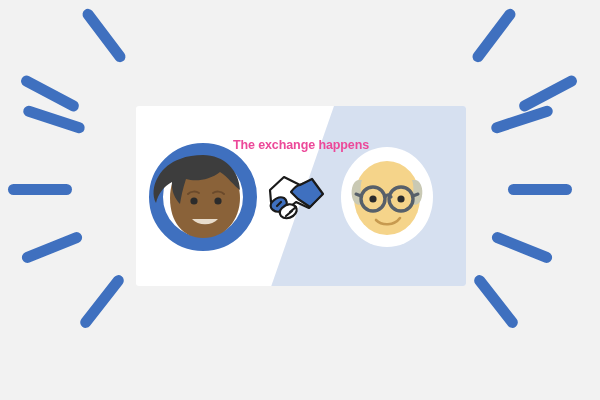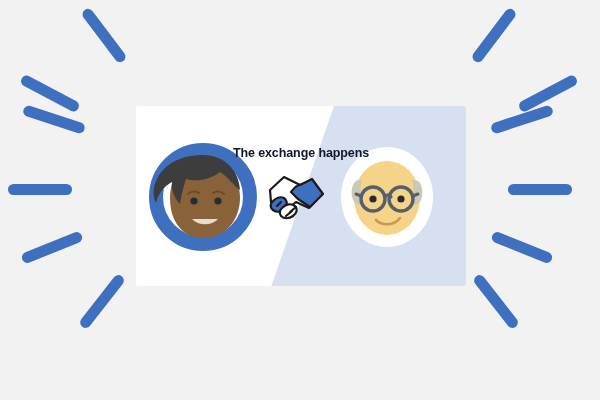--- a/index.html
+++ b/index.html
@@ -101,21 +101,21 @@
       <div class="ray" style="left: 490px; top: 114px; width: 64px; height: 11px; background: rgb(63, 112, 191); transform: rotate(-18deg);"></div>
       <div class="ray" style="left: 508px; top: 184px; width: 64px; height: 11px; background: rgb(63, 112, 191); transform: rotate(0deg);"></div>
       <div class="ray" style="left: 490px; top: 242px; width: 64px; height: 11px; background: rgb(63, 112, 191); transform: rotate(22deg);"></div>
       <div class="ray" style="left: 464px; top: 296px; width: 64px; height: 11px; background: rgb(63, 112, 191); transform: rotate(52deg);"></div>
     </div>
 
   <div id="card" style="background: rgb(255, 255, 255);">
 
     <div id="card-blue-half" style="background: rgb(214, 224, 240);"></div>
 
-    <div id="card-title" style="color: #0f172a; margin-top: 8px;">The exchange happens</div>
+    <div id="card-title" style="color: #ec4899;">The exchange happens</div>
 
     <div class="avatar-left">
       <svg viewBox="0 0 106 106" width="106" height="106">
         <circle cx="53" cy="53" r="47" fill="none" stroke="#3f70bf" stroke-width="14"></circle>
         <path d="M53 14 C75 14 90 32 90 54 C90 76 75 94 53 94 C33 94 20 78 20 54 C20 32 33 14 53 14 Z" fill="#8a6239"></path>
         <path d="M53 11 C74 11 89 26 90 46 C84 42 78 33 70 28 C60 36 46 38 36 35
                  C33 44 31 53 30 60 C25 55 21 46 22 38
                  C14 42 8 50 6 59 C2 52 3 41 8 33 C13 24 21 18 30 15 C37 12 45 11 53 11 Z" fill="#3d3d3d"></path>
         <circle cx="44" cy="57" r="3.6" fill="#2b2b2b"></circle>
         <circle cx="68" cy="57" r="3.6" fill="#2b2b2b"></circle>

